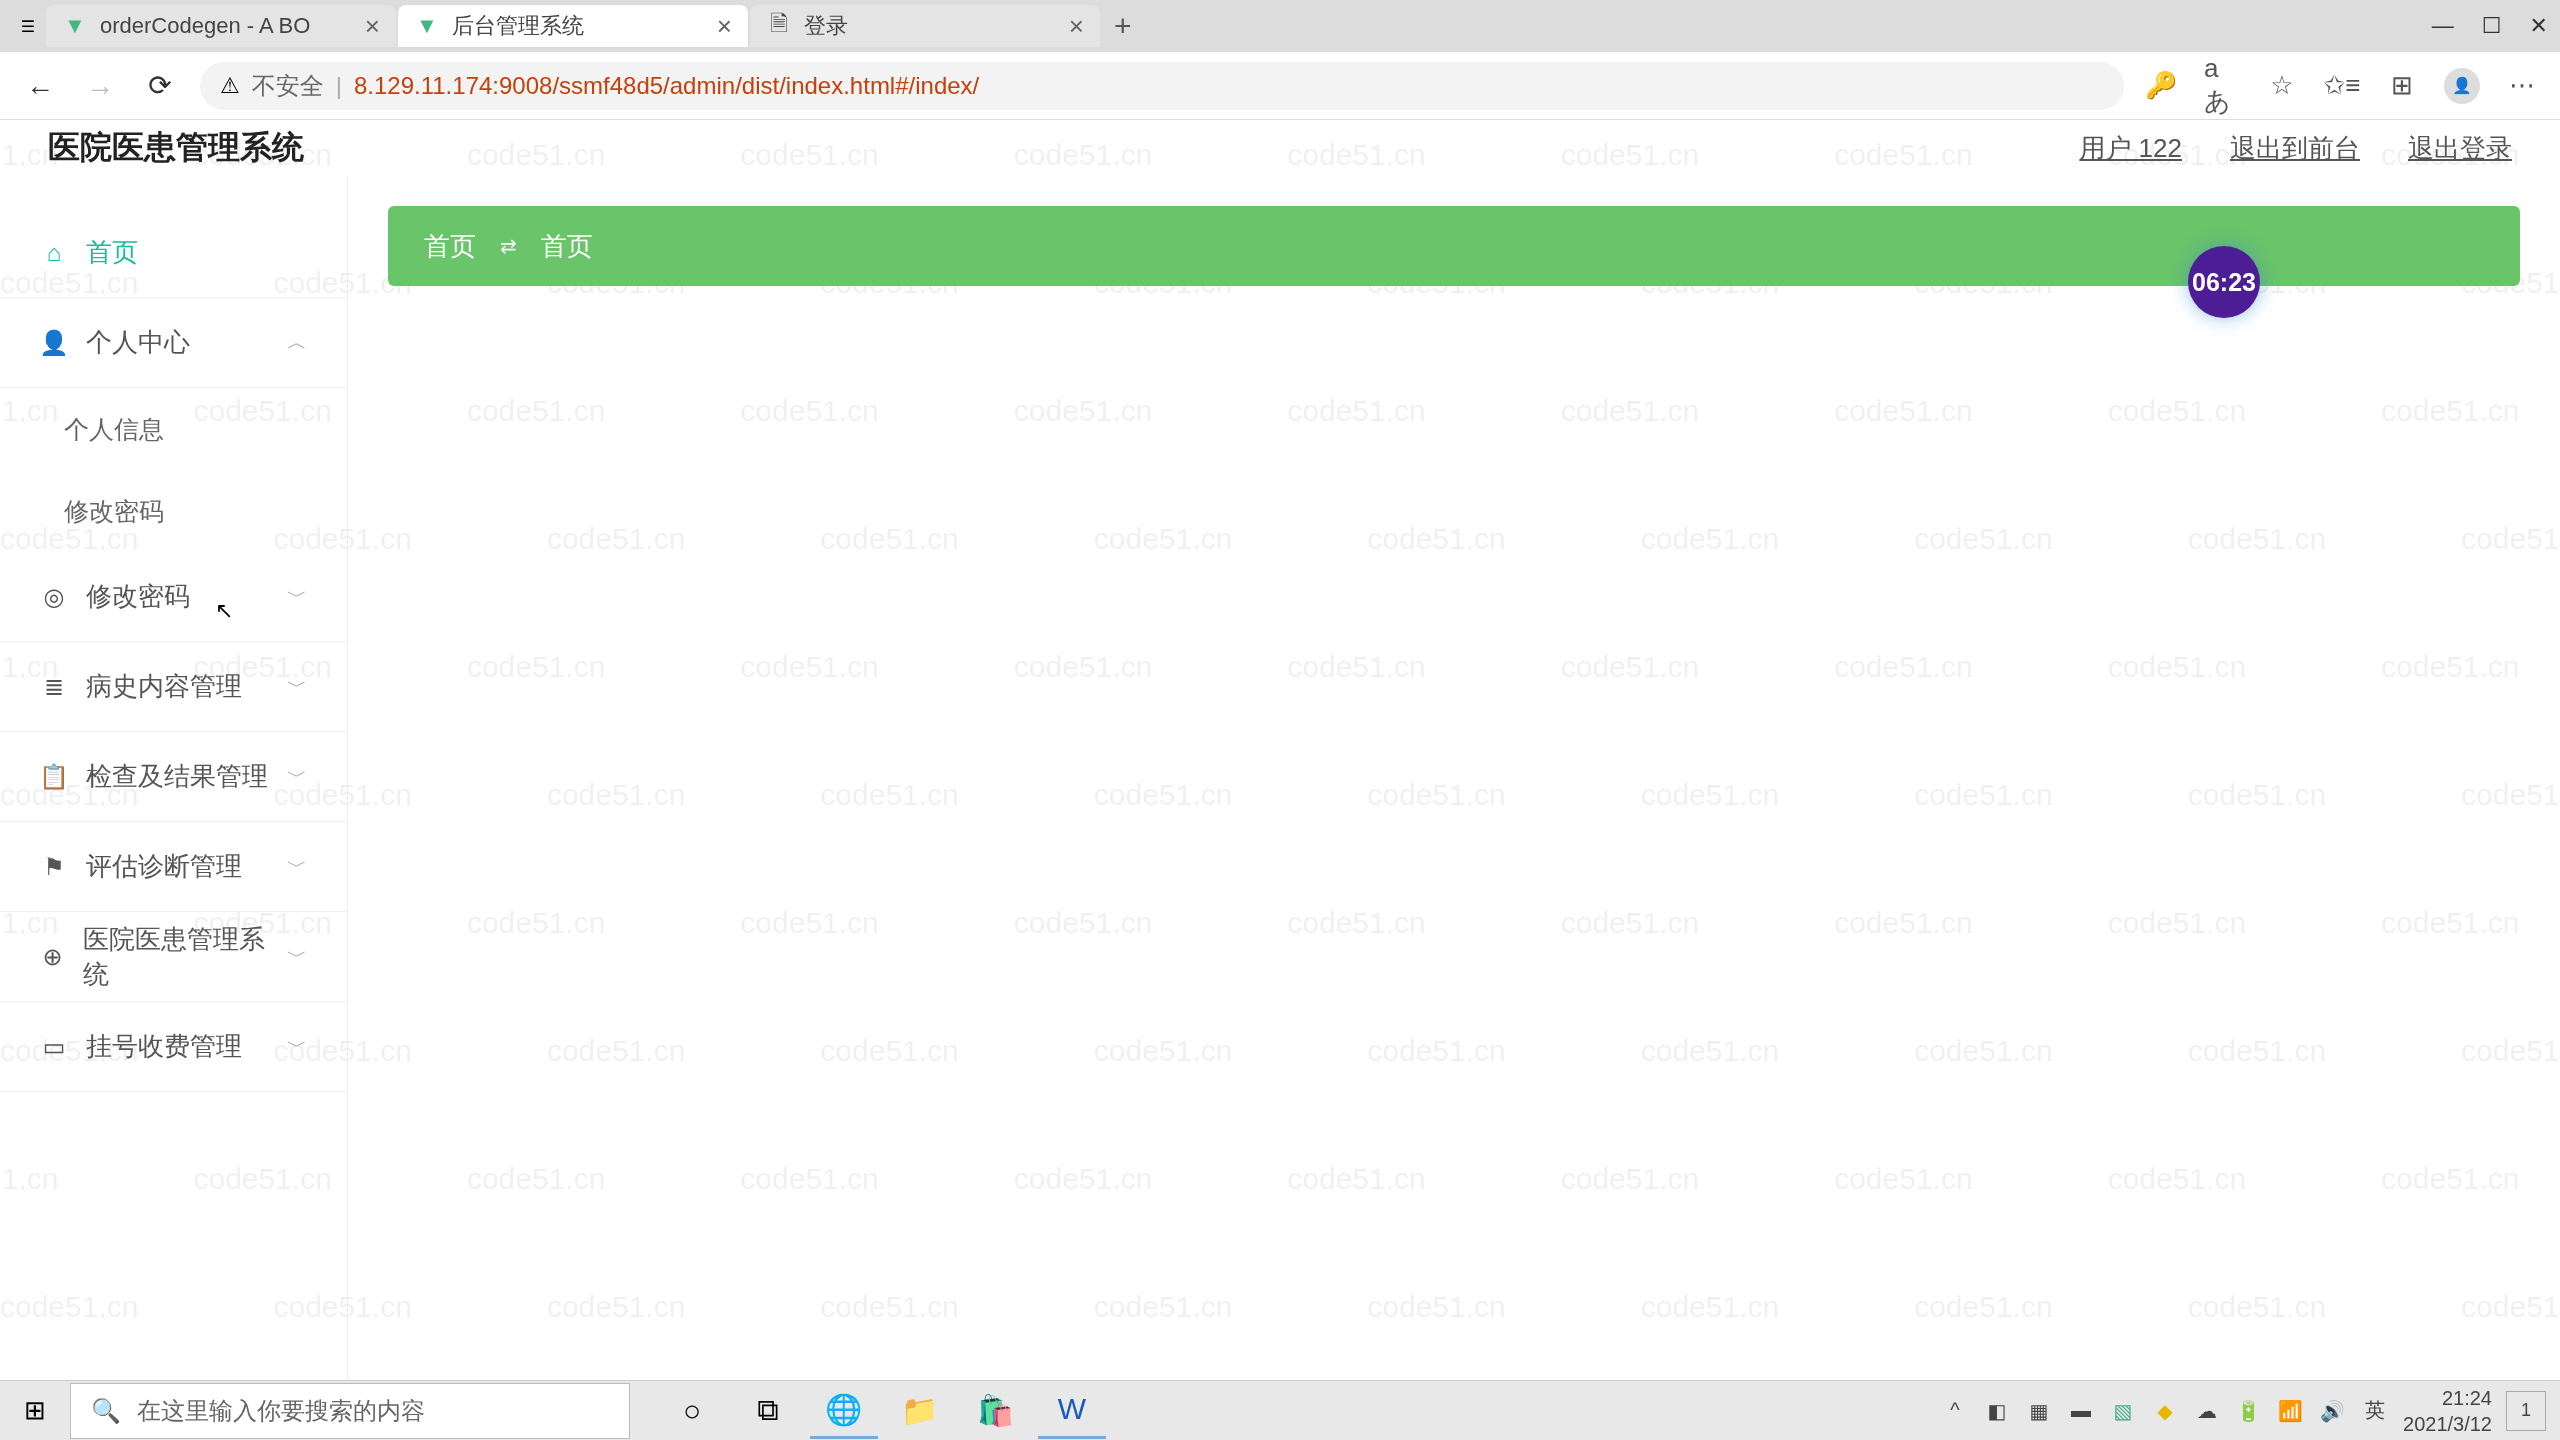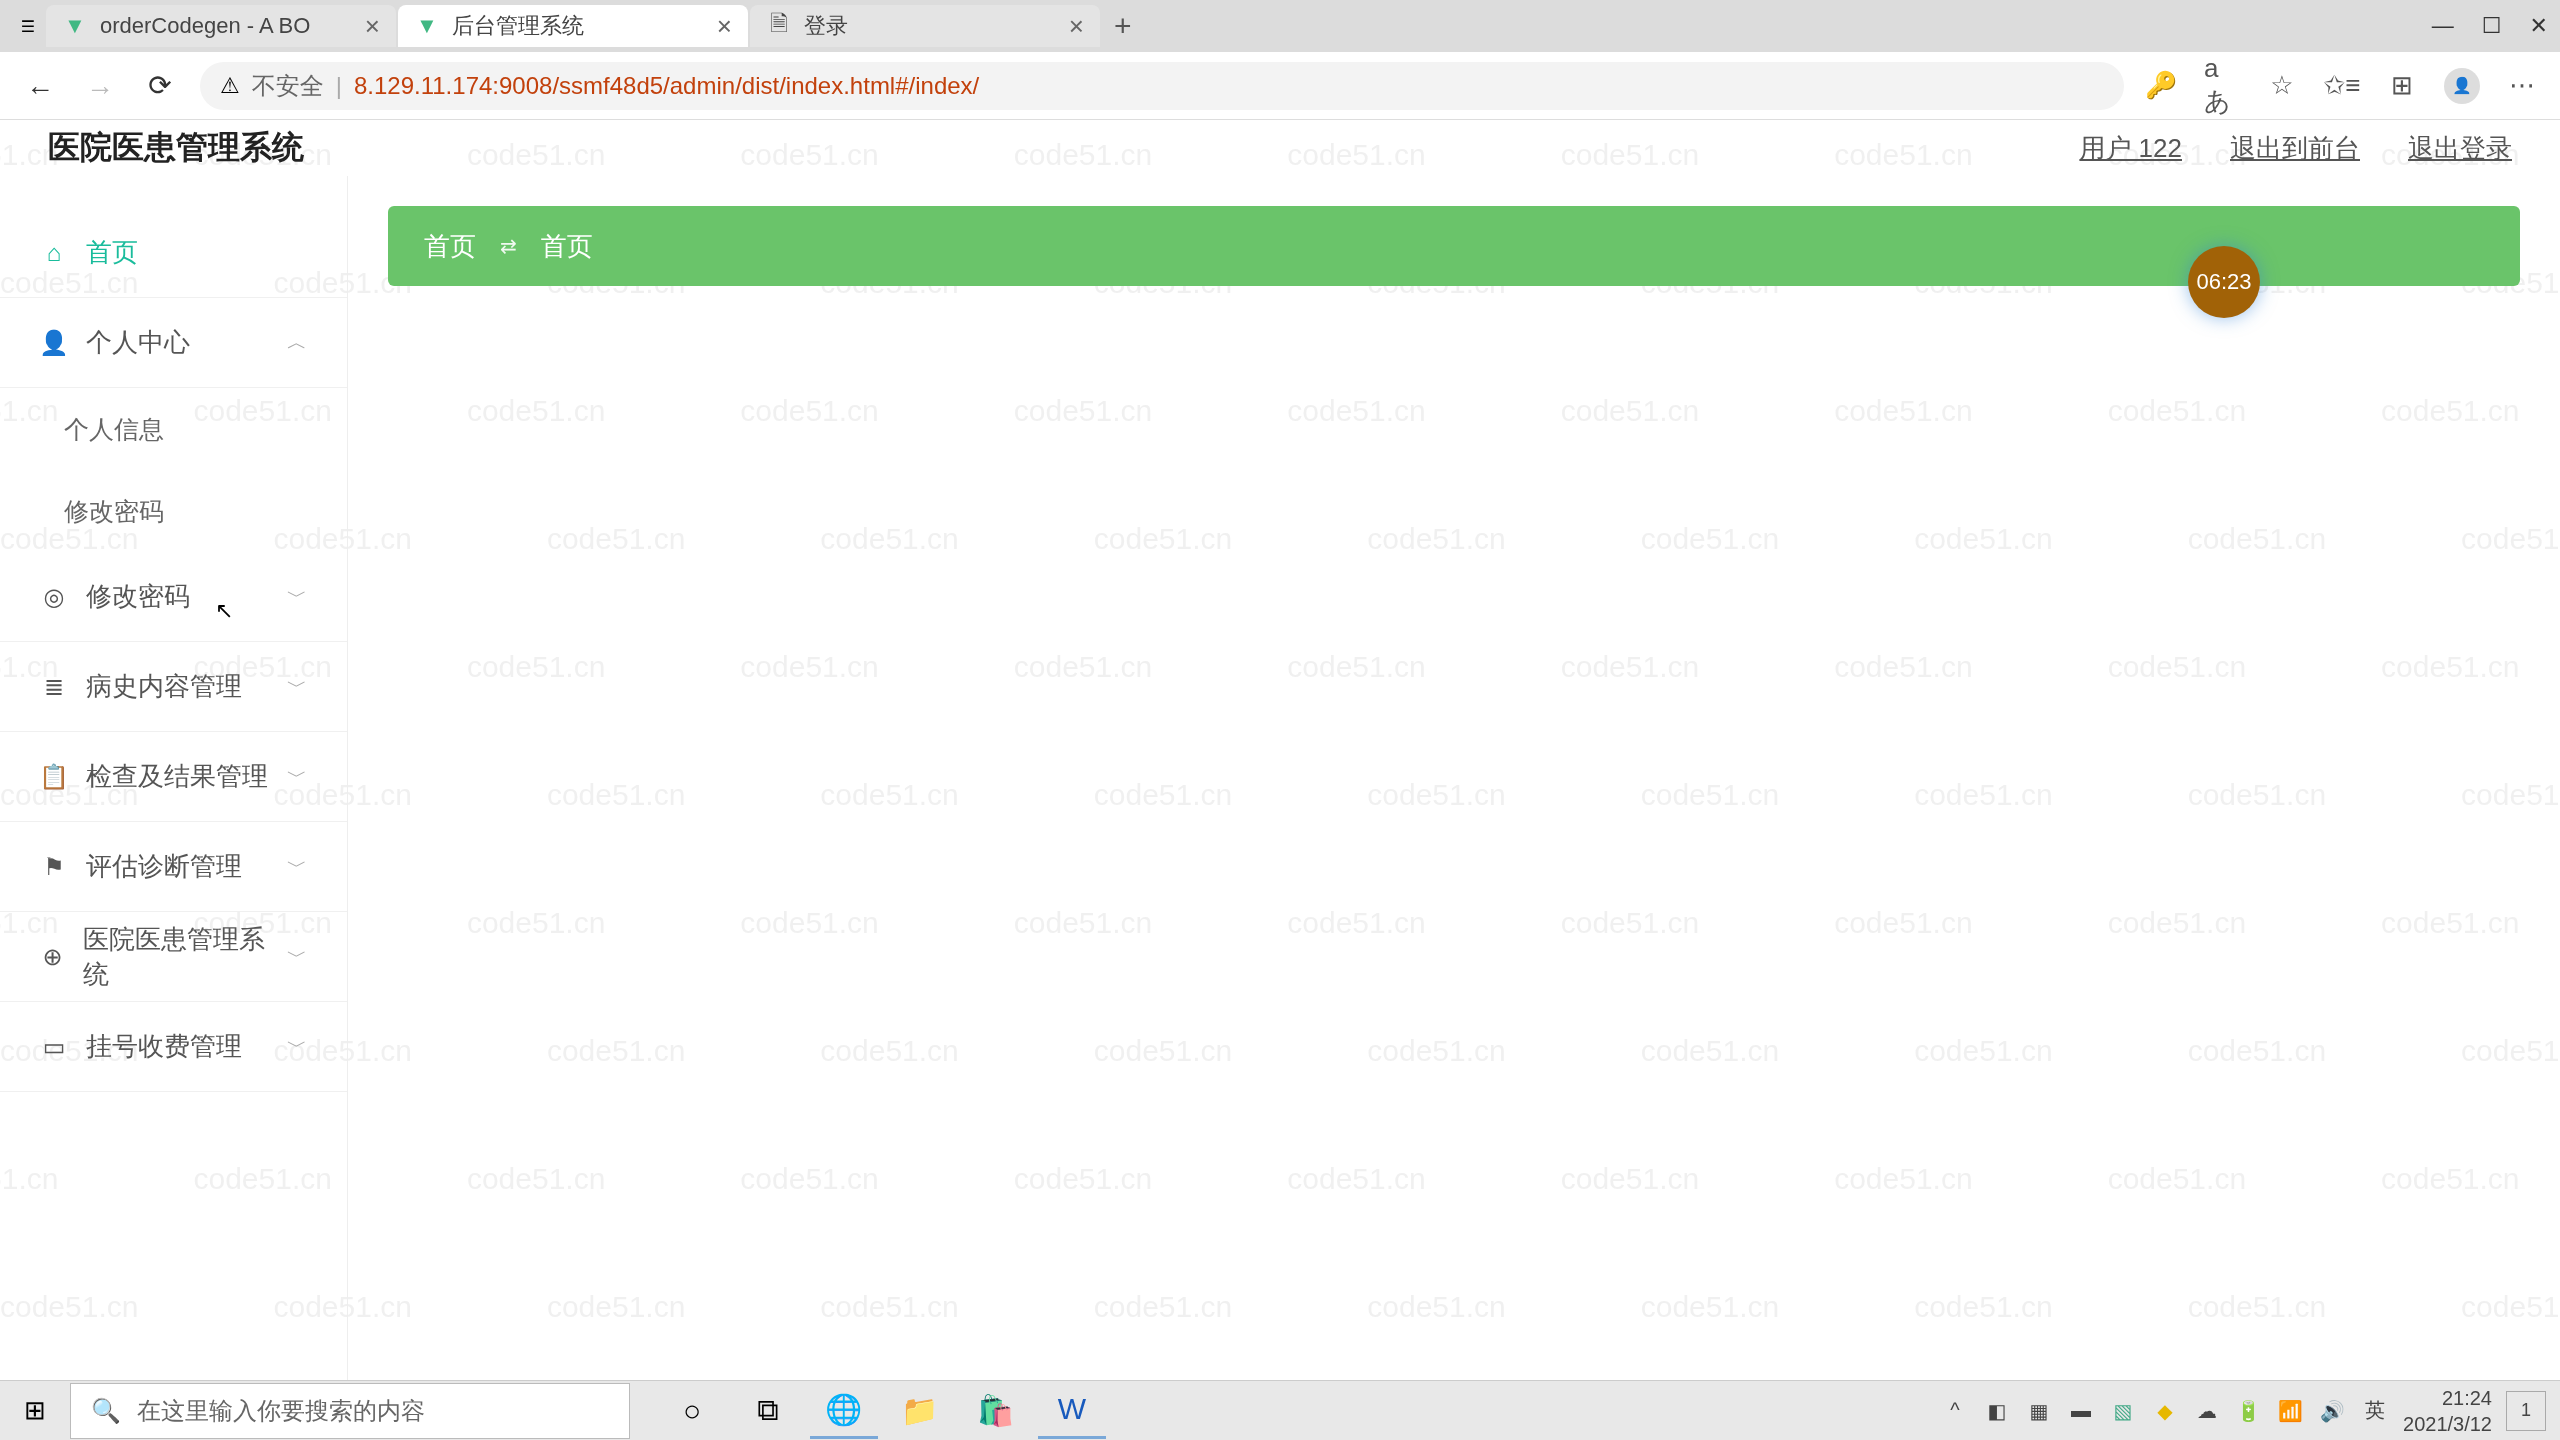--- a/index.html
+++ b/index.html
@@ -45,21 +45,21 @@
     .sidebar { width: 348px; border-right: 1px solid #eee; padding-top: 32px; }
     .menu-item { display: flex; align-items: center; height: 90px; padding: 0 40px; font-size: 26px; color: #555; cursor: pointer; gap: 18px; border-bottom: 1px solid #f0f0f0; }
     .menu-item.active { color: #1abc9c; }
     .menu-icon { width: 28px; height: 28px; display: flex; align-items: center; justify-content: center; font-size: 24px; }
     .menu-item .chevron { margin-left: auto; font-size: 20px; color: #aaa; }
     .submenu-item { display: flex; align-items: center; height: 82px; padding: 0 64px; font-size: 25px; color: #666; cursor: pointer; }
     
     .main-area { flex: 1; padding: 30px 40px; position: relative; }
     .breadcrumb-bar { height: 80px; background: #6ac46a; border-radius: 6px; display: flex; align-items: center; padding: 0 36px; gap: 24px; font-size: 26px; color: #fff; position: relative; }
     .breadcrumb-sep { opacity: 0.9; font-size: 20px; }
-    .time-badge { position: absolute; right: 260px; top: 40px; width: 72px; height: 72px; border-radius: 50%; background: #a16207; box-shadow: 0 0 18px rgba(47,127,214,0.5); display: flex; align-items: center; justify-content: center; color: #fff; font-size: 22px; font-weight: 400; }
+    .time-badge { position: absolute; right: 260px; top: 40px; width: 72px; height: 72px; border-radius: 50%; background: #4c1d95; box-shadow: 0 0 18px rgba(47,127,214,0.5); display: flex; align-items: center; justify-content: center; color: #fff; font-size: 25px; font-weight: 700; }
     
     .welcome-area { margin-top: 340px; text-align: center; }
     .welcome-title { font-size: 40px; font-weight: bold; color: #111; }
     .welcome-sub { font-size: 36px; color: #e53935; margin-top: 6px; letter-spacing: 1px; font-weight: 500; }
     
     .cursor-pointer { position: absolute; top: 598px; left: 215px; z-index: 10; font-size: 22px; }
     
     
     .taskbar { position: absolute; bottom: 0; left: 0; right: 0; height: 60px; background: #e8e8e8; border-top: 1px solid #ccc; display: flex; align-items: center; z-index: 3; }
     .start-btn { width: 70px; height: 60px; display: flex; align-items: center; justify-content: center; font-size: 26px; }

